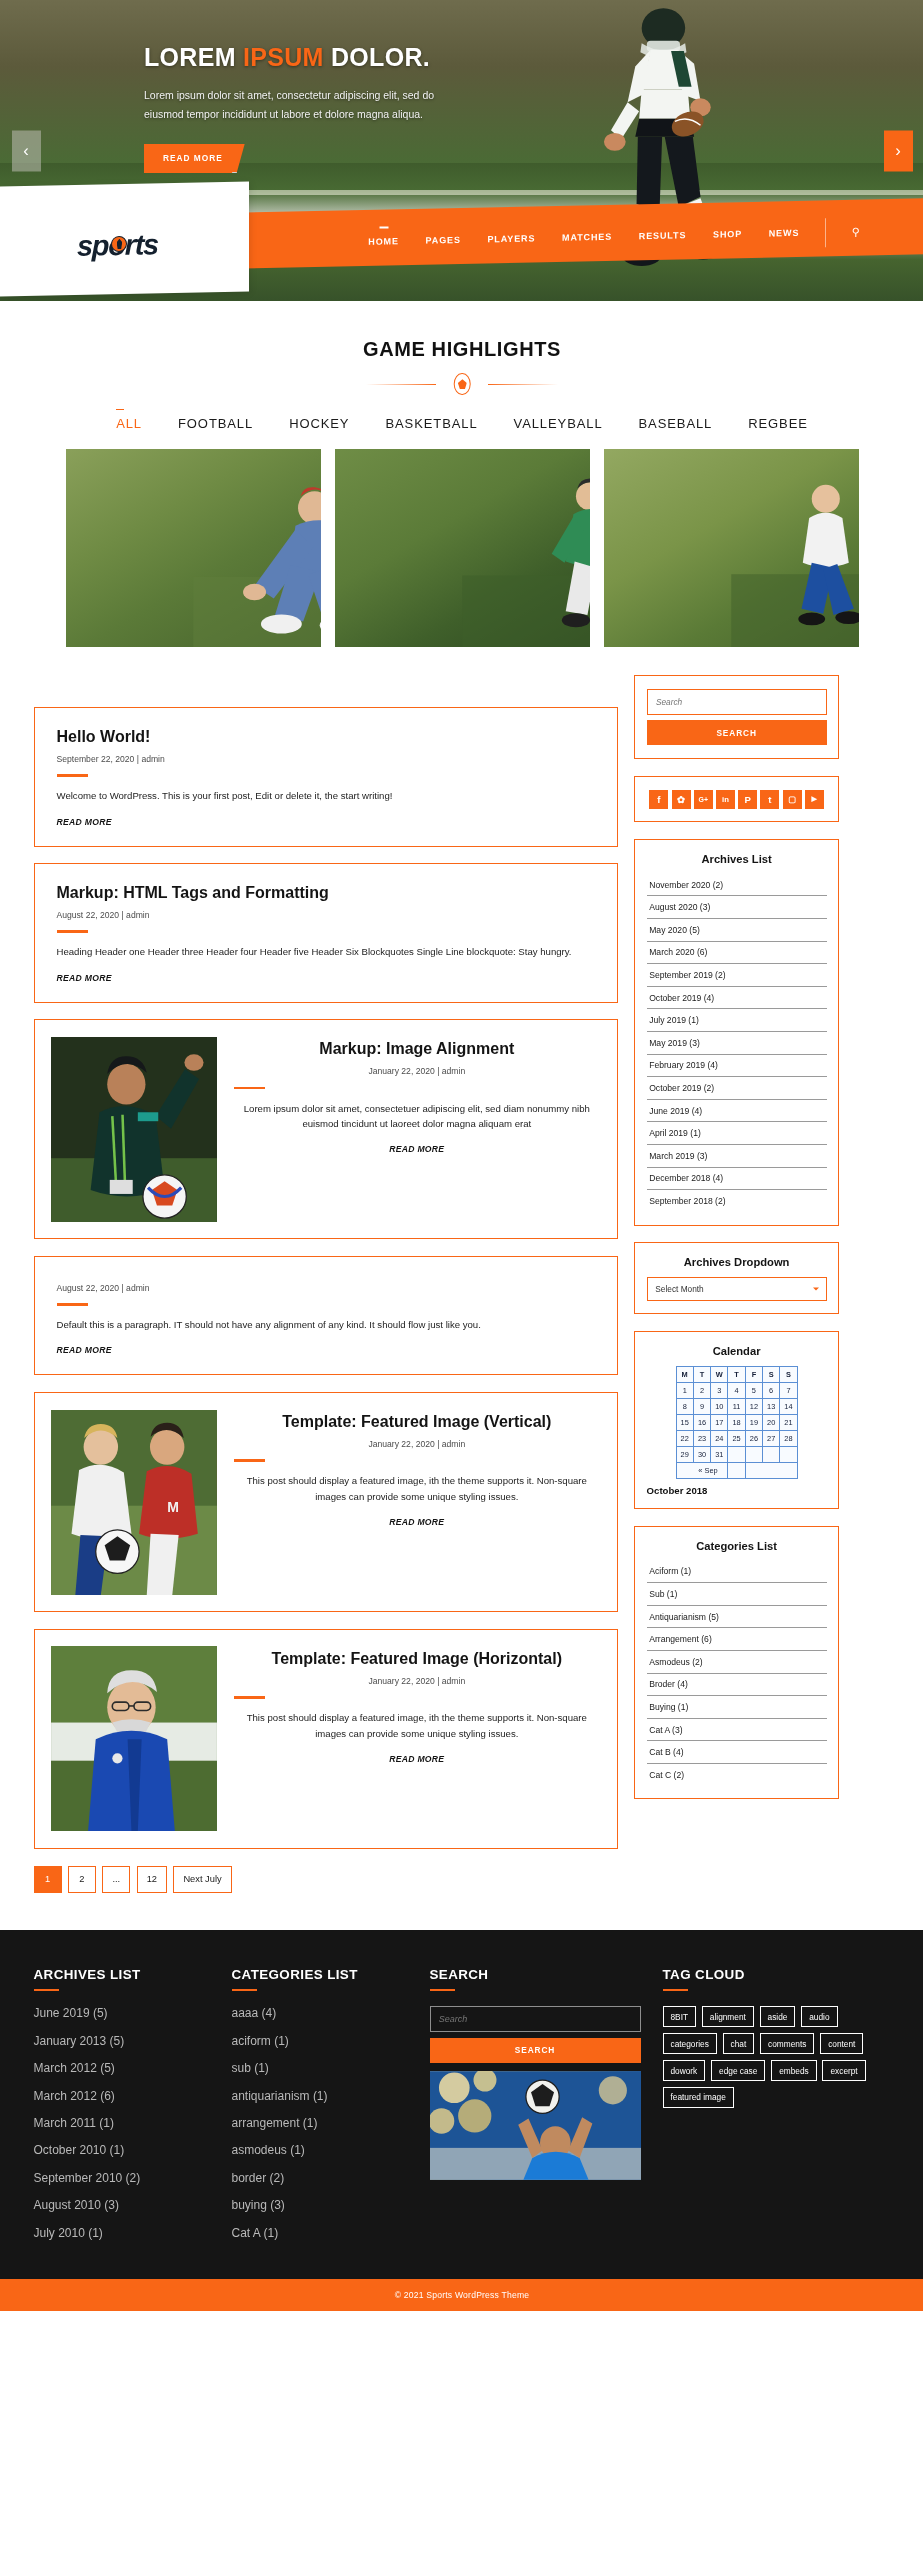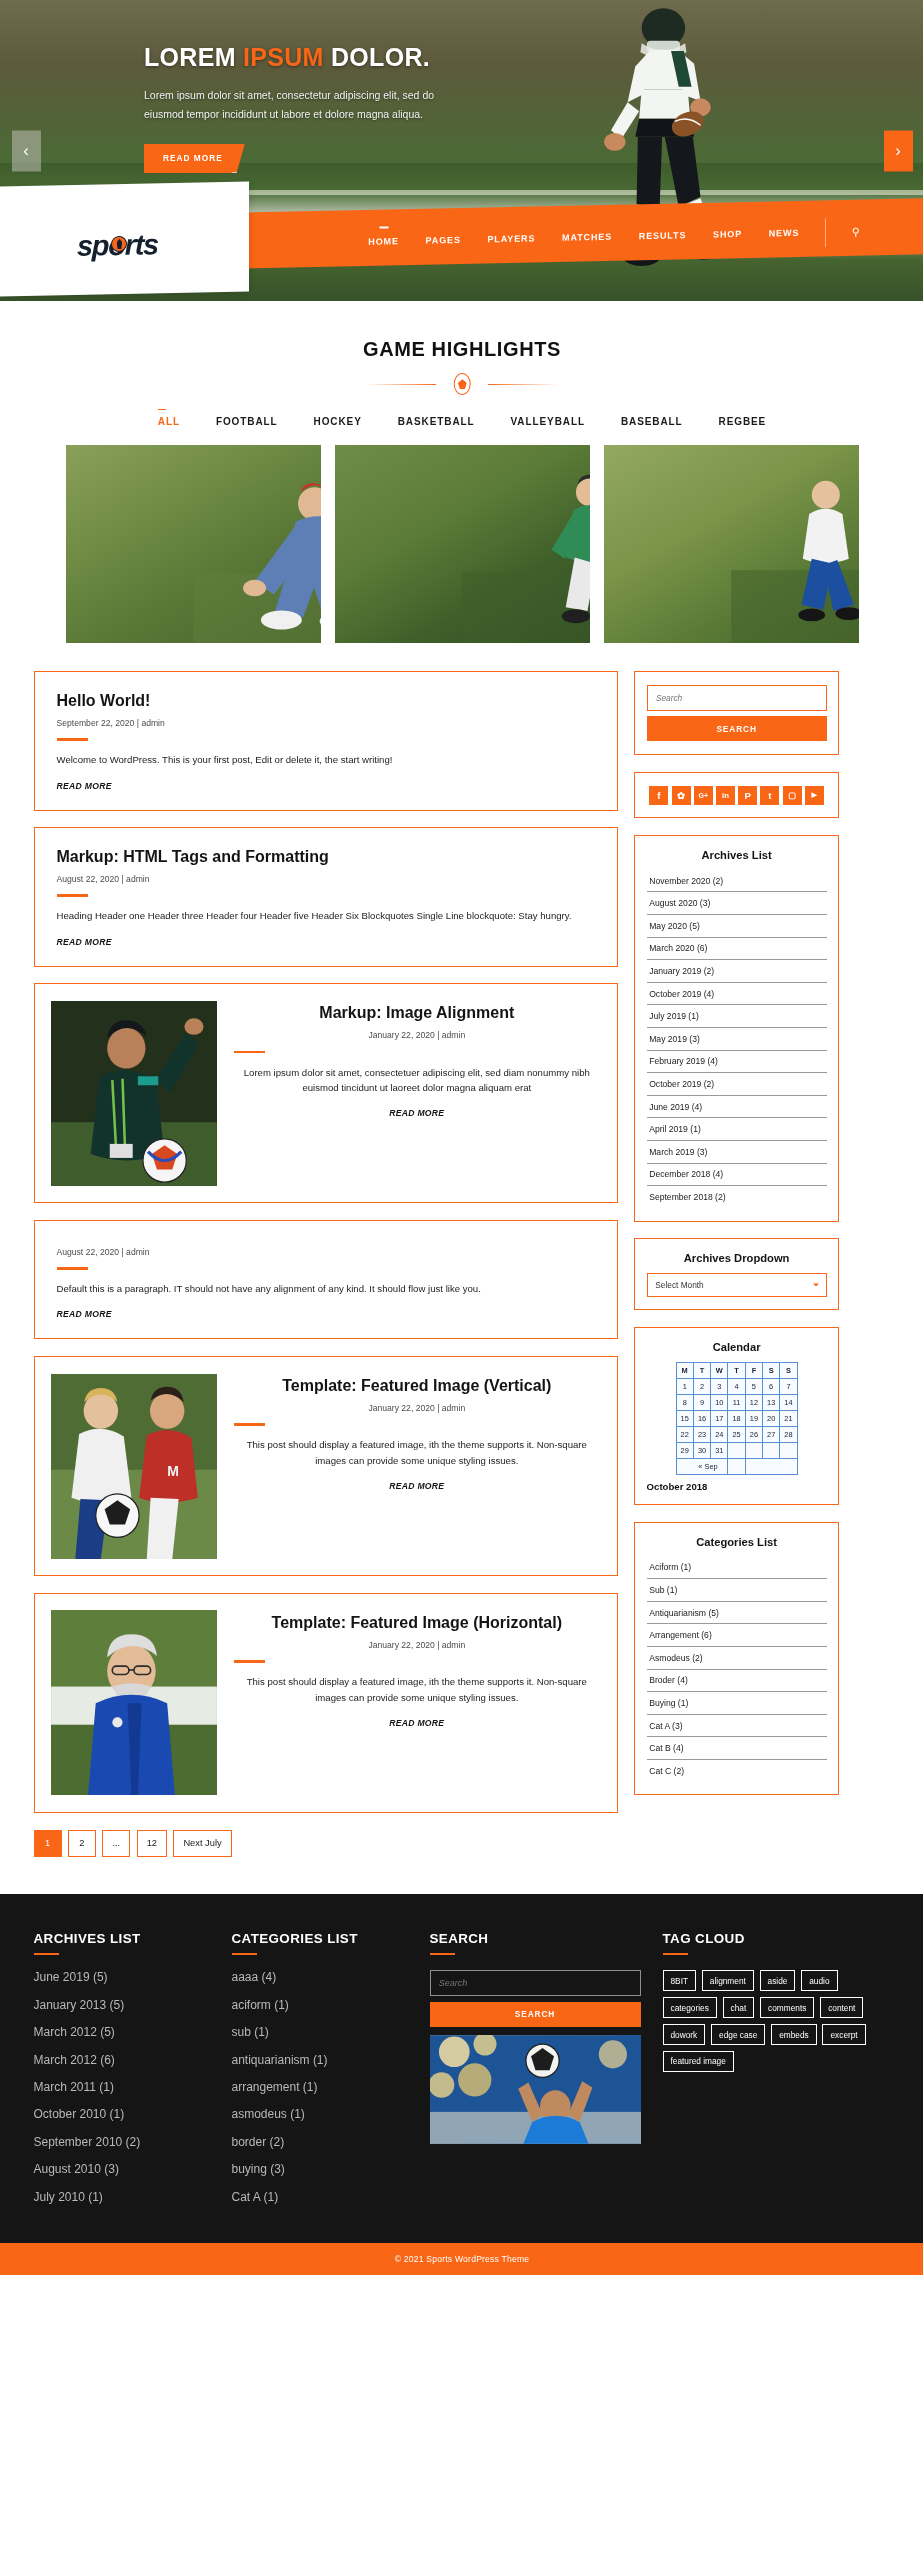--- a/index.html
+++ b/index.html
@@ -136,21 +136,21 @@
     width:16.6px; height:22px; border:1.3px solid #f96616; border-radius:50%;
   }
   .gh-ball::after{
     content:""; position:absolute; left:3.2px; top:5.8px; width:9px;height:9.6px;
     background:#f96616; clip-path: polygon(50% 0,100% 38%,78% 100%,22% 100%,0 38%);
   }
   .gh-filters{
     margin-top:16.6px; display:flex; justify-content:center; gap:36px;
   }
   .gh-filter{
-    font-size:10px; font-weight:bold; letter-spacing:0.9px; color:#1b1b1b;
+    font-size:13px; font-weight:normal; letter-spacing:0.9px; color:#1b1b1b;
     text-transform:uppercase; cursor:pointer; position:relative;
     font-stretch:condensed; padding-top:5.1px;
   }
   .gh-filter.active{ color:#f96616; }
   .gh-filter.active::before{
     content:""; position:absolute; top:-2.6px; left:0; width:8.3px; height:1.9px; background:#f96616;
   }
   .gh-grid{
     margin:18px auto 0; width:793px;
     display:grid; grid-template-columns:repeat(3,1fr); gap:14px;
@@ -158,21 +158,21 @@
   .gh-img{ height:198px; position:relative; overflow:hidden; }
   .gh-img-1{ background:linear-gradient(150deg,#8aa05a 0%,#6f8b44 35%,#5b7a38 60%,#46632c 100%); }
   .gh-img-2{ background:linear-gradient(150deg,#6f8d46 0%,#5b7b38 40%,#3f5f2a 70%,#2e4a22 100%); }
   .gh-img-3{ background:linear-gradient(150deg,#93a861 0%,#7a9448 40%,#5a7a36 70%,#47642c 100%); }
   .gh-fig{ position:absolute; }
 
   
   .main-wrap{
     width:857px; margin:28px auto 0; display:flex; gap:16.6px; align-items:flex-start;
   }
-  .content-col{ width:584px; }
+  .content-col{ width:584px;margin-top:32px; }
   .sidebar-col{ width:205px; }
 
   .post-card{
     border:1px solid #f96616; background:#fff; margin-bottom:16.6px; padding:19px 22px;
   }
   .post-card.with-img{ display:flex; gap:16.6px; padding:16.6px; align-items:flex-start; }
   .post-title{
     font-size:16px; font-weight:bold; color:#141414; line-height:1.25; font-stretch:condensed;
   }
   .post-meta{ margin-top:7px; font-size:8.6px; color:#4c4c4c; }
@@ -539,21 +539,21 @@
         <span class="social-icon" style="font-size:7px">▶</span>
       </div>
     </div>
 
     <div class="widget">
       <div class="widget-title">Archives List</div>
       <div class="list-row">November 2020 (2)</div>
       <div class="list-row">August 2020 (3)</div>
       <div class="list-row">May 2020 (5)</div>
       <div class="list-row">March 2020 (6)</div>
-      <div class="list-row">January 2019 (2)</div>
+      <div class="list-row">September 2019 (2)</div>
       <div class="list-row">October 2019 (4)</div>
       <div class="list-row">July 2019 (1)</div>
       <div class="list-row">May 2019 (3)</div>
       <div class="list-row">February 2019 (4)</div>
       <div class="list-row">October 2019 (2)</div>
       <div class="list-row">June 2019 (4)</div>
       <div class="list-row">April 2019 (1)</div>
       <div class="list-row">March 2019 (3)</div>
       <div class="list-row">December 2018 (4)</div>
       <div class="list-row">September 2018 (2)</div>

